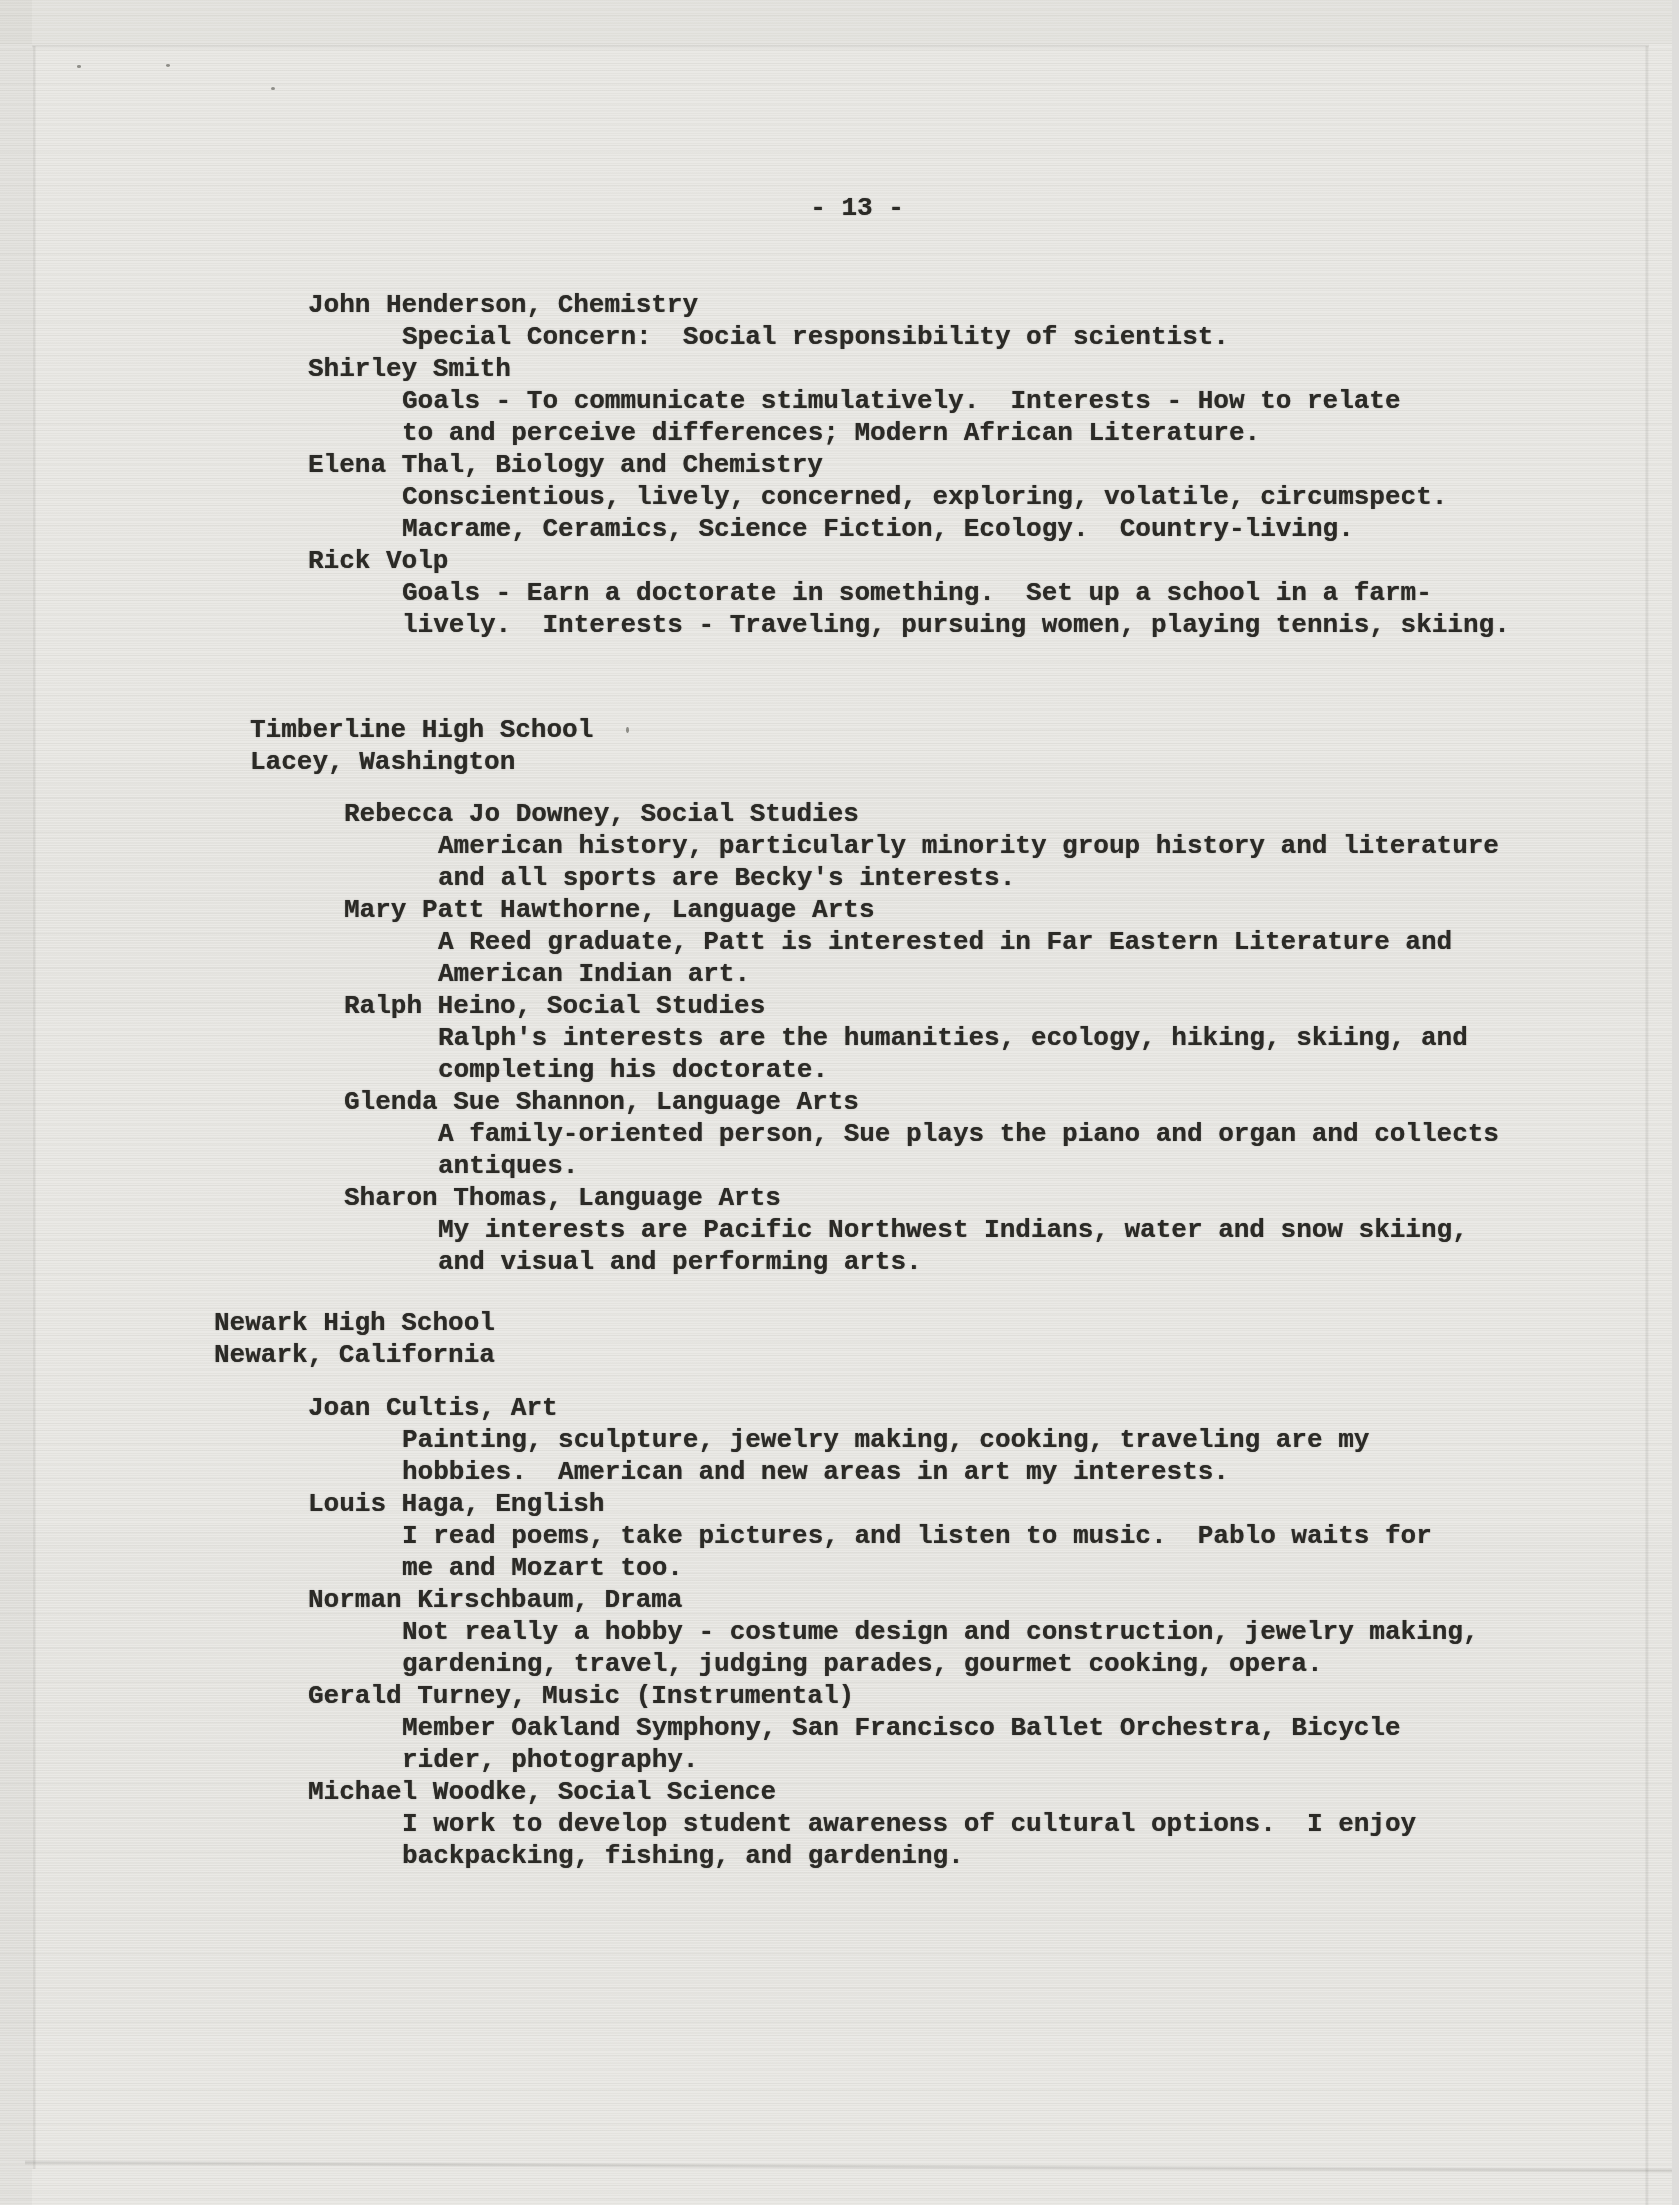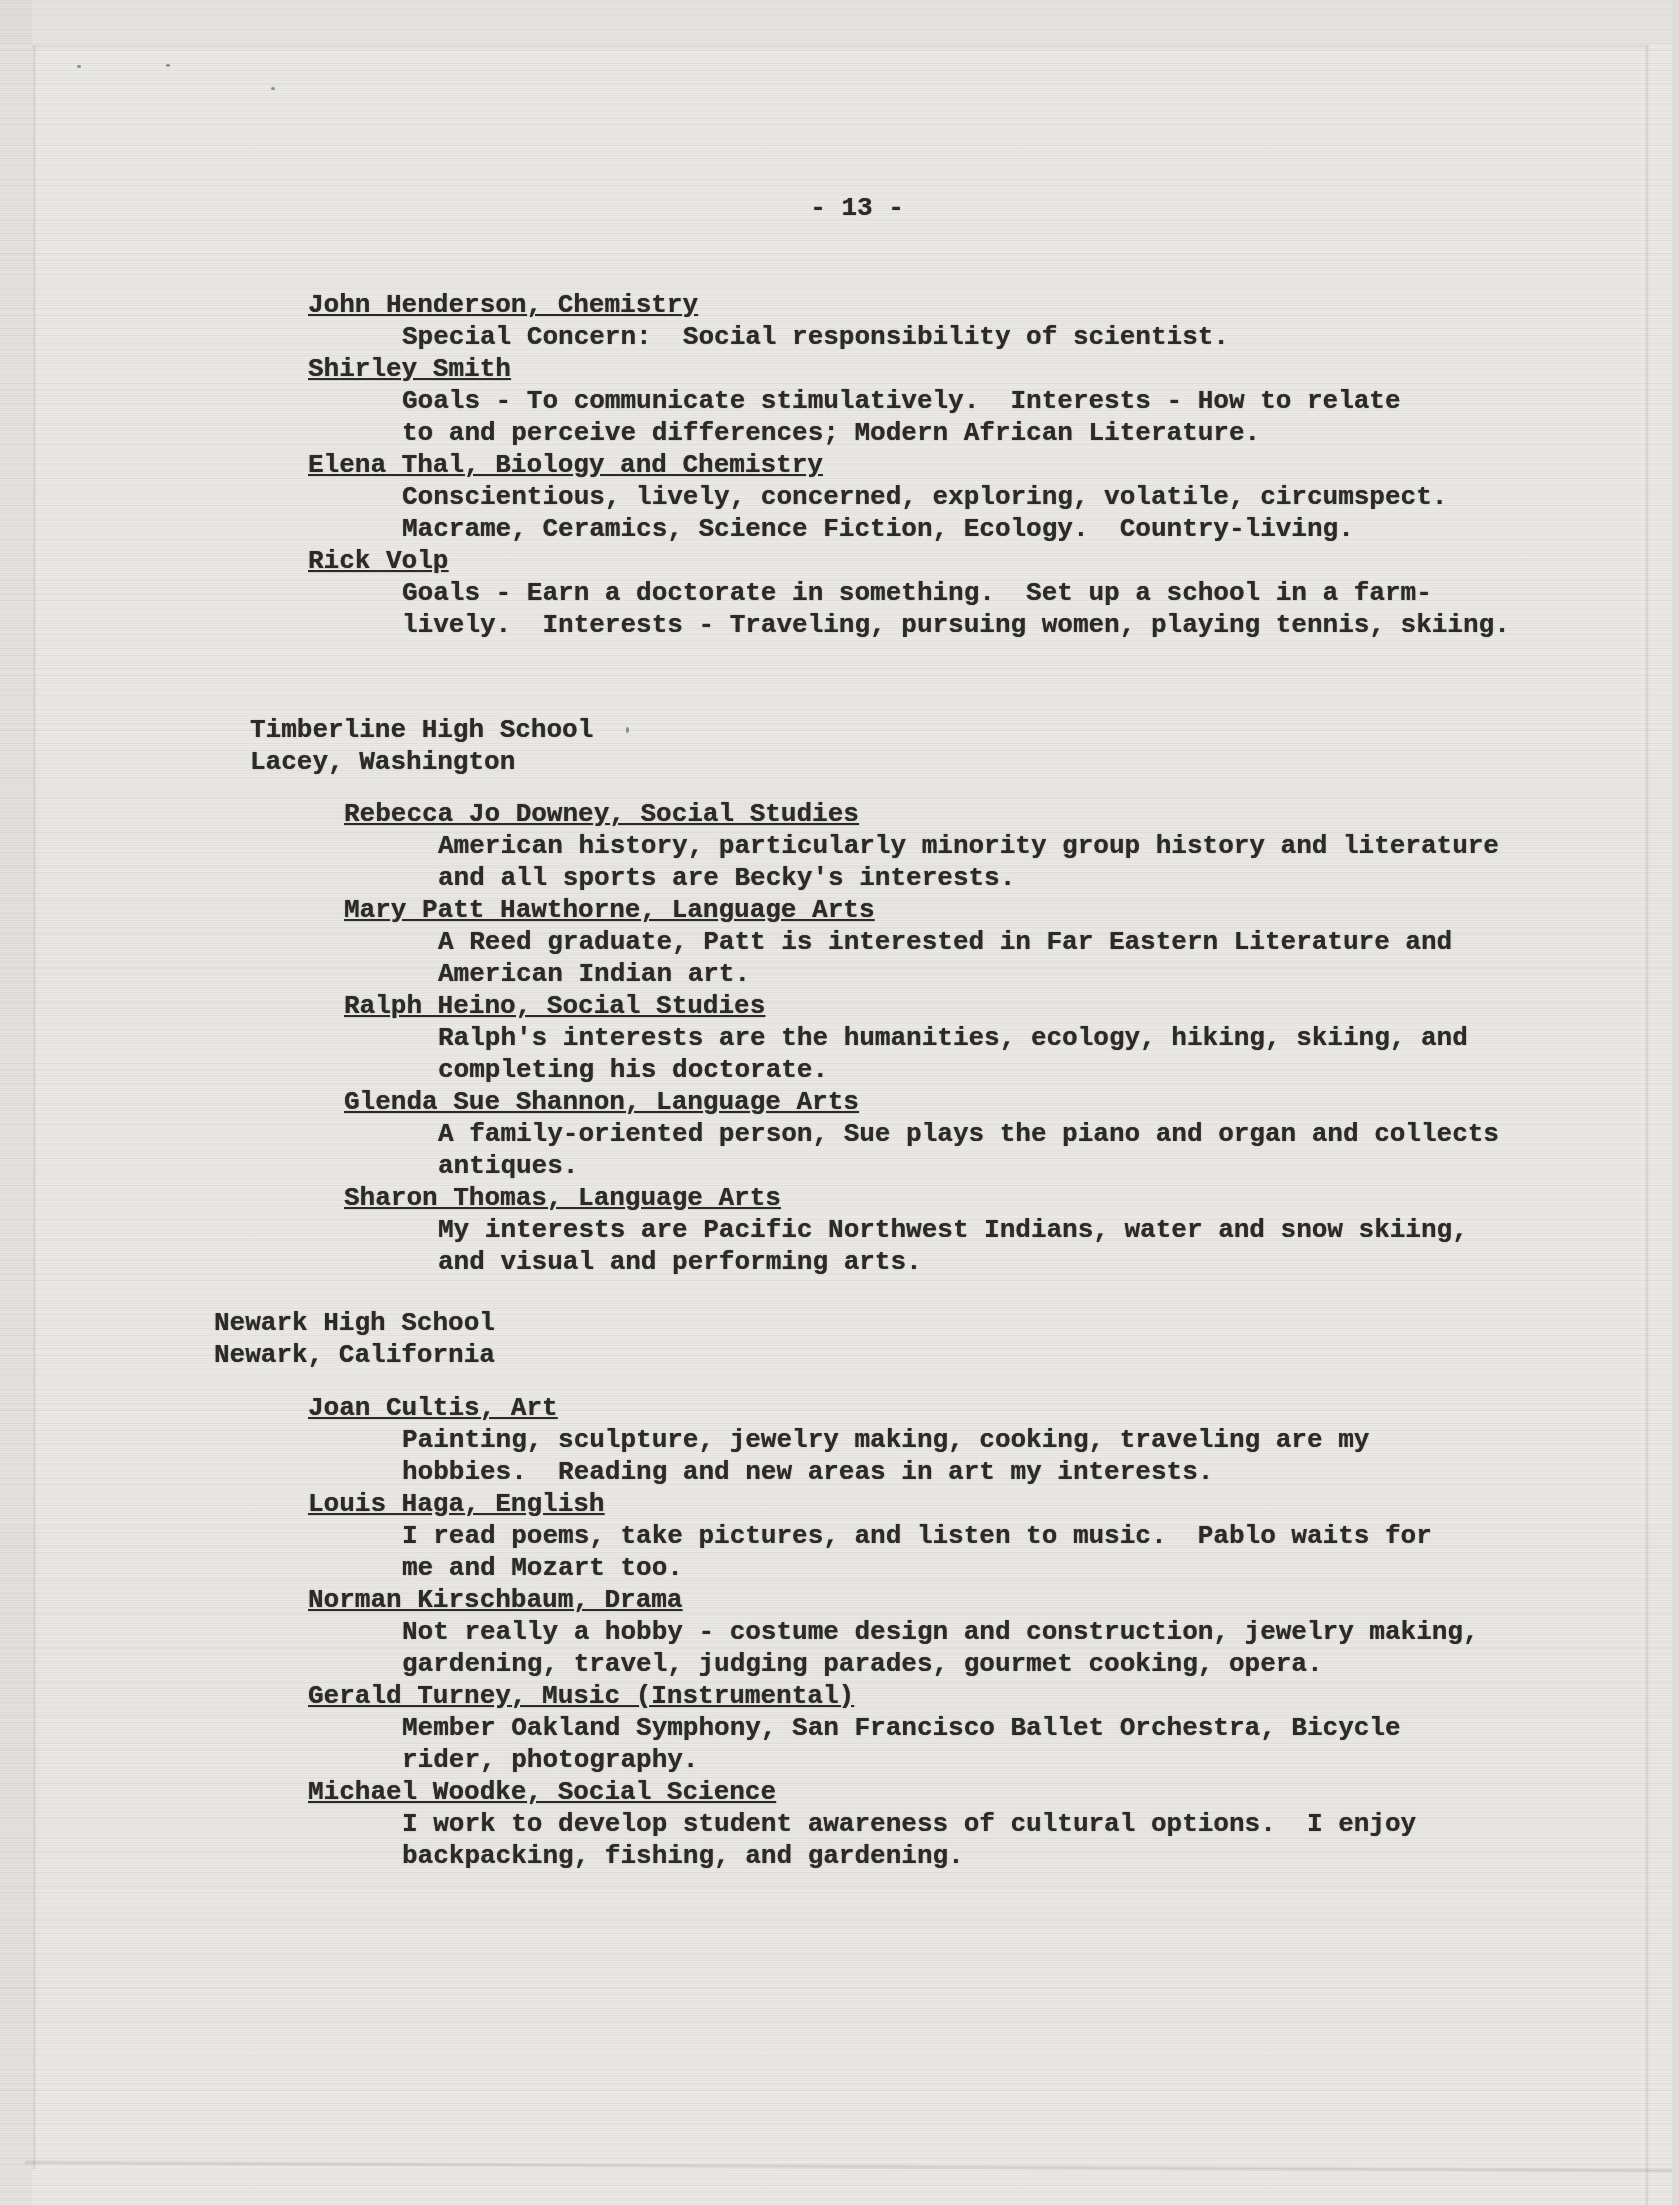--- a/index.html
+++ b/index.html
@@ -67,21 +67,21 @@
     text-align: center;
     transform: translateX(17px);
   }
 
   .content { position: absolute; left: 214px; top: 289px; }
 
   .section .header { margin-bottom: 20.3px; }
   .section.idx-1 { margin-top: 73px; margin-left: 36px; }
   .section.idx-2 { margin-top: 29px; }
 
-  .entry-name   { padding-left: 94px; text-decoration: underline; }
+  .entry-name   { padding-left: 94px; }
   .entry-detail { padding-left: 188px; }
 </style>
 </head>
 <body>
 
 <div class="page">
   <div class="edge outer-strip-left"></div>
   <div class="edge outer-strip-top"></div>
   <div class="edge edge-left"></div>
   <div class="edge edge-top"></div>
@@ -130,21 +130,21 @@
         <div class="line entry-detail">My interests are Pacific Northwest Indians, water and snow skiing,</div>
         <div class="line entry-detail">and visual and performing arts.</div>
       </div>
       <div class="section idx-2">
         <div class="header">
           <div class="line">Newark High School</div>
           <div class="line">Newark, California</div>
         </div>
         <div class="line entry-name">Joan Cultis, Art</div>
         <div class="line entry-detail">Painting, sculpture, jewelry making, cooking, traveling are my</div>
-        <div class="line entry-detail">hobbies.  Reading and new areas in art my interests.</div>
+        <div class="line entry-detail">hobbies.  American and new areas in art my interests.</div>
         <div class="line entry-name">Louis Haga, English</div>
         <div class="line entry-detail">I read poems, take pictures, and listen to music.  Pablo waits for</div>
         <div class="line entry-detail">me and Mozart too.</div>
         <div class="line entry-name">Norman Kirschbaum, Drama</div>
         <div class="line entry-detail">Not really a hobby - costume design and construction, jewelry making,</div>
         <div class="line entry-detail">gardening, travel, judging parades, gourmet cooking, opera.</div>
         <div class="line entry-name">Gerald Turney, Music (Instrumental)</div>
         <div class="line entry-detail">Member Oakland Symphony, San Francisco Ballet Orchestra, Bicycle</div>
         <div class="line entry-detail">rider, photography.</div>
         <div class="line entry-name">Michael Woodke, Social Science</div>

